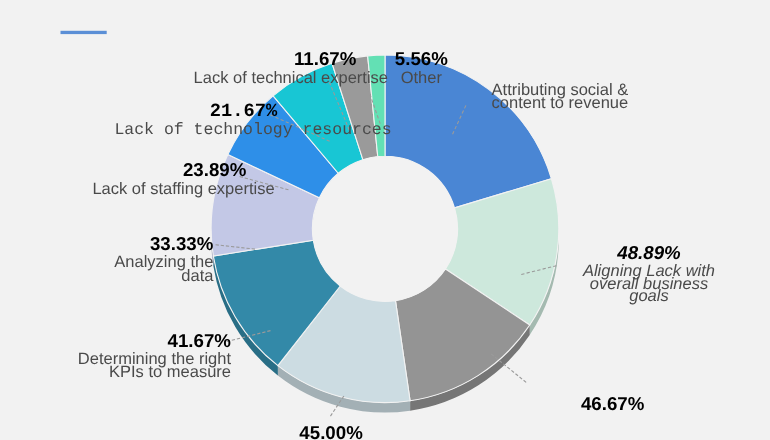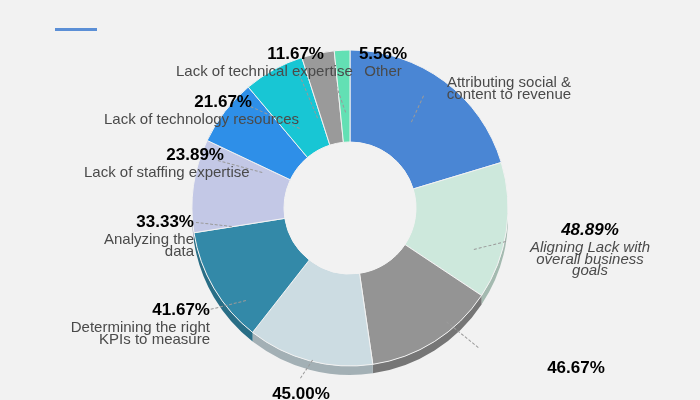--- a/index.html
+++ b/index.html
@@ -63,28 +63,28 @@
     white-space: nowrap;
   }
   .desc.wrap { white-space: normal; }
   .align-right { text-align: right; }
   .align-left { text-align: center; }
   .align-center { text-align: center; }
 
   
   #c-other          { left: 338px; top: 44px;  width: 90px; }
   #c-technical      { left: 176px; top: 44px;  width: 148px; }
-  #c-techresources  { left: 104px; top: 92px;  width: 148px; }
+  #c-techresources  { left: 104px; top: 92px;  width: 148px; font-family: Liberation Mono, monospace; }
   #c-staffing       { left: 84px;  top: 145px; width: 140px; }
   #c-analyzing      { left: 78px;  top: 212px; width: 116px; }
   #c-kpismeasure    { left: 70px;  top: 300px; width: 140px; }
   #c-bottom         { left: 236px; top: 384px; width: 130px; }
   #c-social         { left: 434px; top: 74px;  width: 150px; }
   #c-aligning       { left: 520px; top: 220px; width: 140px; font-style: italic; }
-  #c-leads          { left: 501px; top: 358px; width: 150px; }
+  #c-leads          { left: 482px; top: 358px; width: 150px; }
 
   
   .leader {
     position: absolute;
     border-top: 1px dashed #9a9a9a;
     transform-origin: 0 0;
     height: 0;
   }
 </style>
 </head>

